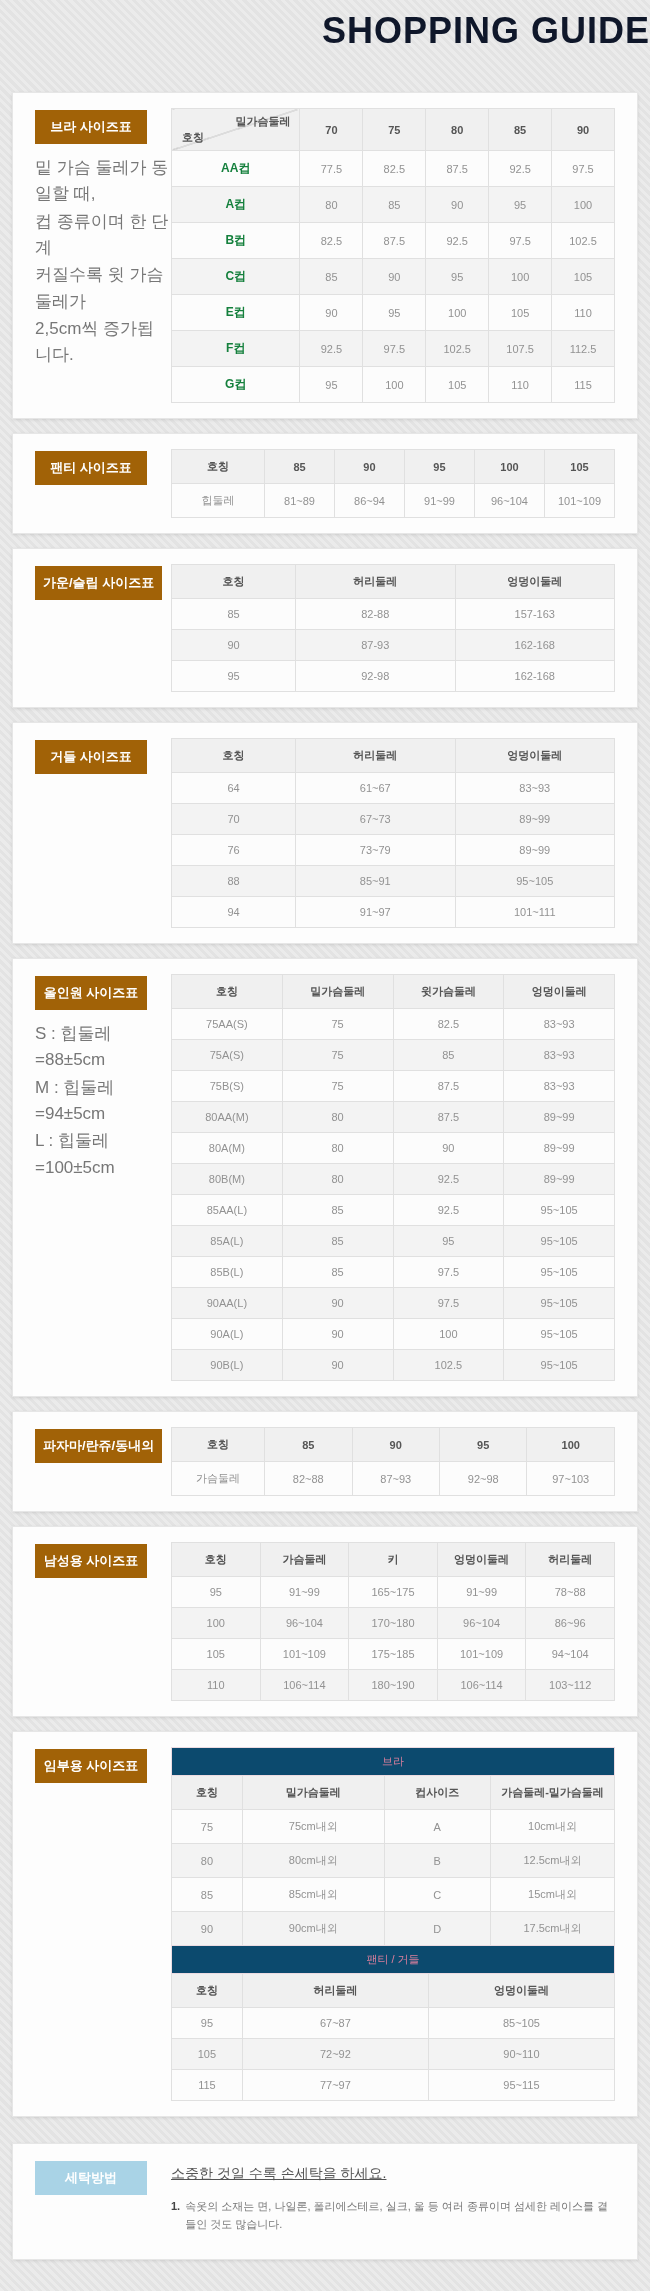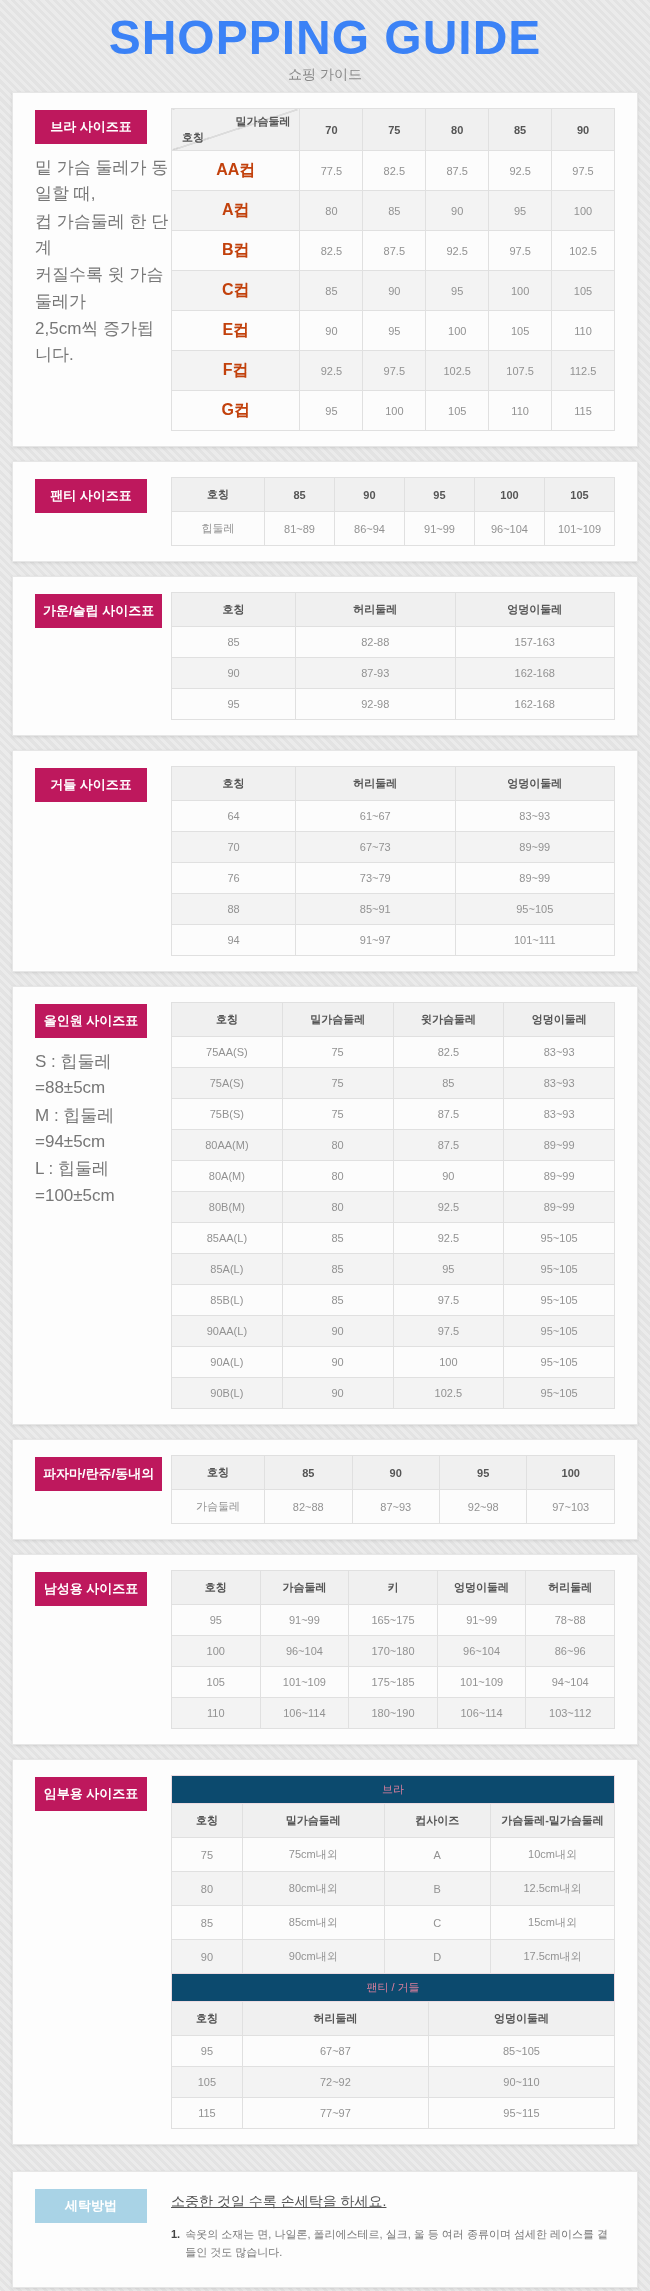--- a/index.html
+++ b/index.html
@@ -4,56 +4,56 @@
 <style>
   * { box-sizing: border-box; }
   html,body { margin:0; padding:0; }
   body {
     width: 650px;
     min-height: 2291px;
     font-family: "Liberation Sans", "DejaVu Sans", sans-serif;
     background: repeating-linear-gradient(45deg, #ebebeb 0 3px, #e3e3e3 3px 6px);
   }
   .page-header { height: 92px; text-align:center; padding-top: 10px; }
-  .page-title { font-size: 48px; font-weight: bold; color: #3b82f6; letter-spacing: 1px; line-height: 1.15; }
+  .page-title { font-size: 36px; font-weight: bold; color: #0f172a; letter-spacing: 1px; line-height: 1.15; text-align: right; }
   .page-subtitle { font-size: 14px; color: #888; margin-top: 1px; }
 
   .panel {
     background: #fdfdfd;
     margin: 0 12px 14px 12px;
     padding: 15px 0;
     display: flex;
     box-shadow: 0 1px 3px rgba(0,0,0,0.10);
     border: 1px solid #e6e6e6;
   }
   .panel-left { width: 158px; flex: none; padding-left: 22px; }
   .panel-right { flex: 1; padding-right: 22px; }
 
   .badge {
     display: inline-block;
-    background: #be185d;
+    background: #a16207;
     color: #fff;
     font-weight: bold;
     font-size: 13px;
     padding: 8px 8px;
     min-width: 112px;
     text-align: center;
     margin-top: 2px;
   }
   .badge.blue { background: #a9d3e6; }
 
   .side-note { font-size: 17px; color: #777; line-height: 1.55; margin-top: 11px; }
   .side-note div { margin-bottom: 1px; }
 
   table { width: 100%; border-collapse: collapse; font-size: 11px; color: #929292; table-layout: fixed; }
   th, td { border: 1px solid #e0e0e0; text-align: center; padding: 9px 3px; }
   thead th { background: #f0f0f0; color: #555; font-weight: bold; }
   tbody tr:nth-child(odd) td { background: #fcfcfc; }
   tbody tr:nth-child(even) td { background: #f3f3f3; }
-  table.first-bold tbody td:first-child { font-weight: bold; color: #c2410c; font-size: 16px; }
+  table.first-bold tbody td:first-child { font-weight: bold; color: #15803d; font-size: 12px; }
 
   th.corner {
     position: relative;
     height: 42px;
     background-color: #f0f0f0;
     background-image: linear-gradient(to bottom right,
       transparent calc(50% - 1px), #c8c8c8 calc(50% - 1px),
       #c8c8c8 calc(50% + 0px), transparent calc(50% + 0px));
   }
   th.corner .c-top { position: absolute; top: 5px; right: 9px; font-weight: bold; color: #555; }
@@ -72,29 +72,28 @@
   .wash-title { font-size: 14px; font-weight: normal; color: #555; text-decoration: underline; margin: 2px 0 14px 0; }
   .wash-item { display: flex; font-size: 11px; color: #777; line-height: 1.65; margin-bottom: 11px; }
   .wash-num { font-weight: bold; color: #444; margin-right: 5px; flex: none; }
   .gap-top { margin-top: 26px; }
 </style>
 </head>
 <body>
 
 <div class="page-header">
   <div class="page-title">SHOPPING GUIDE</div>
-  <div class="page-subtitle">쇼핑 가이드</div>
 </div>
 
 <div class="panel">
   <div class="panel-left">
     <span class="badge">브라 사이즈표</span>
     <div class="side-note">
       <div>밑 가슴 둘레가 동일할 때,</div>
-      <div>컵 가슴둘레 한 단계</div>
+      <div>컵 종류이며 한 단계</div>
       <div>커질수록 윗 가슴 둘레가</div>
       <div>2,5cm씩 증가됩니다.</div>
     </div>
   </div>
   <div class="panel-right">
     <table class="first-bold">
       <colgroup>
         <col style="width:29%">
           <col style="width:14.2%">
           <col style="width:14.2%">

